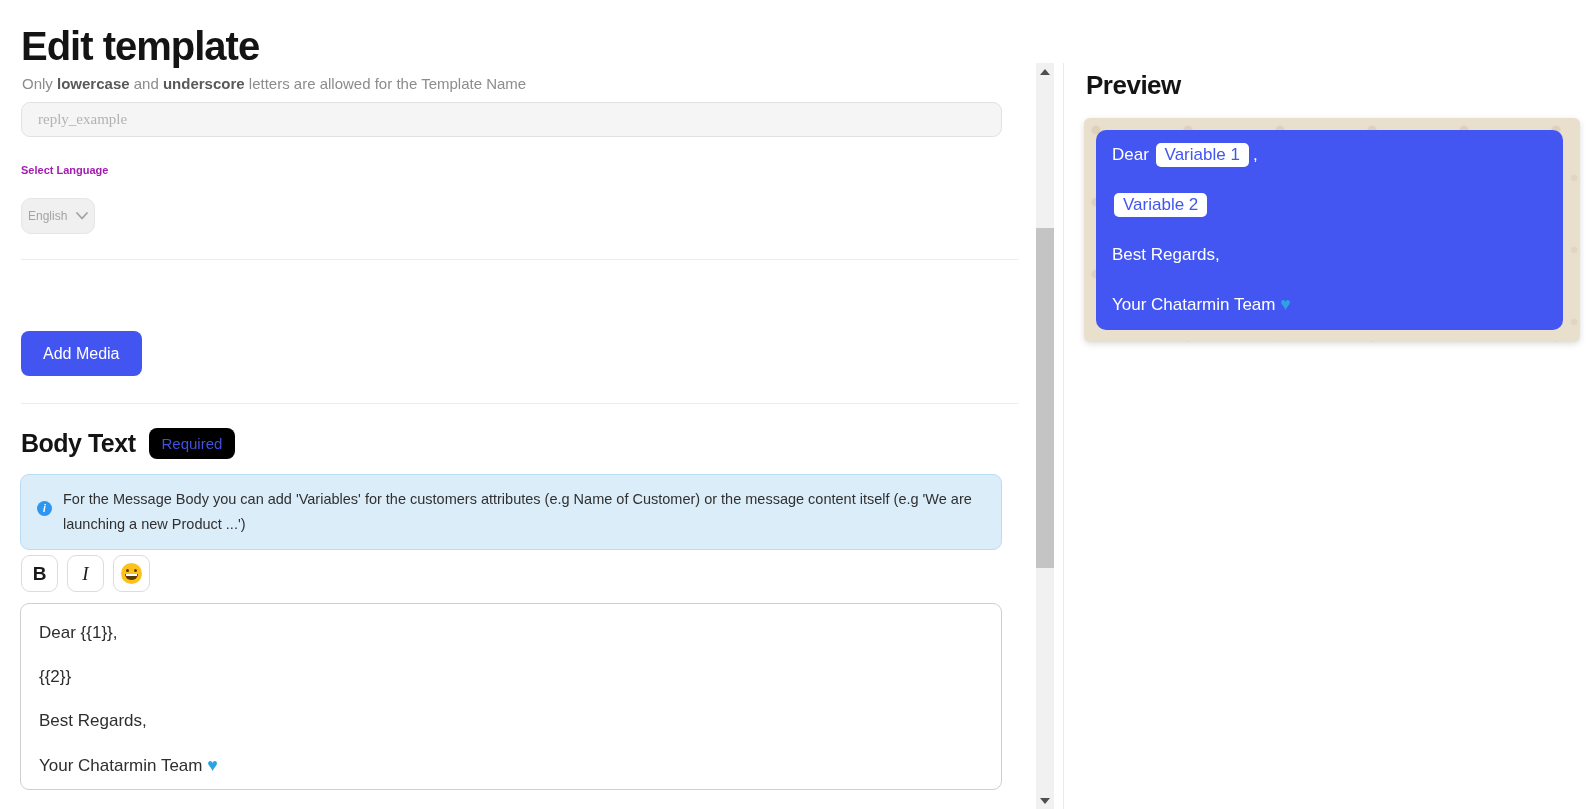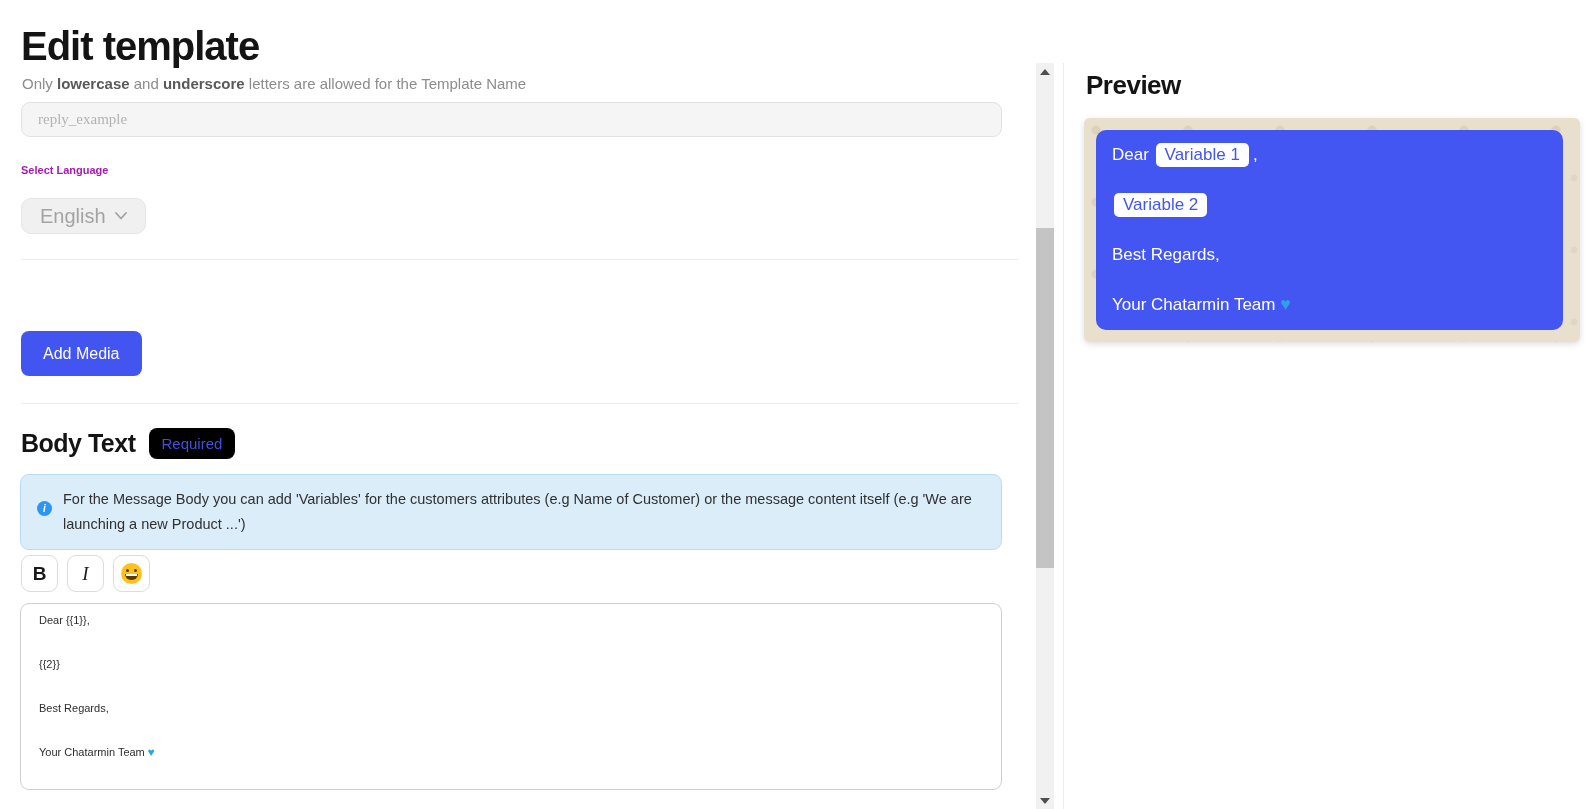--- a/index.html
+++ b/index.html
@@ -13,23 +13,23 @@
     letter-spacing:-1px; color:#141414; }
   .subtitle { position:absolute; left:22px; top:75px; font-size:15px; color:#8c8c8c; }
   .subtitle b { color:#595959; font-weight:700; }
 
   .name-input { position:absolute; left:21px; top:102px; width:981px; height:35px;
     background:#f5f5f5; border:1px solid #e2e2e2; border-radius:9px; padding:0 16px;
     font-size:15px; color:#333; font-family:Liberation Serif, serif; outline:none; }
   .name-input::placeholder { color:#b3b3b3; }
 
   .lang-label { position:absolute; left:21px; top:164px; font-size:11px; font-weight:700; color:#a21caf; }
-  .lang-select { position:absolute; left:21px; top:198px; height:36px; padding:0 18px;
+  .lang-select { position:absolute; left:21px; top:198px; height:36px; padding:0 6px;
     background:#f0f0f0; border:1px solid #e6e6e6; border-radius:10px; color:#a3a3a3;
-    font-size:20px; display:flex; align-items:center; gap:9px; cursor:default;
+    font-size:12px; display:flex; align-items:center; gap:9px; cursor:default;
     font-family:"Liberation Sans", sans-serif; }
   .chev { width:12px; height:8px; }
 
   .divider { position:absolute; left:21px; width:997px; height:0; border-top:1px solid #ececec; }
   .div1 { top:259px; } .div2 { top:403px; }
 
   .section-head { position:absolute; left:21px; display:flex; align-items:center; gap:13px; }
   .sh-media { top:283px; } .sh-body { top:428px; }
   .section-head h2 { font-size:25px; font-weight:800; color:#141414; letter-spacing:-0.5px; }
   .badge { font-size:15px; padding:7px 13px; border-radius:8px; white-space:nowrap; }
@@ -55,21 +55,21 @@
   .tb-italic { font-size:19px; font-style:italic; color:#1a1a1a;
     font-family:"Liberation Serif", serif; }
   .smiley { position:relative; width:21px; height:21px; border-radius:50%; background:#fcc21b; }
   .smiley .eye { position:absolute; top:6px; width:3px; height:3px; border-radius:50%; background:#5c3a00; }
   .smiley .eye.l { left:5px; } .smiley .eye.r { right:5px; }
   .smiley .mouth { position:absolute; left:4px; top:11px; width:13px; height:6px;
     background:#5c3a00; border-radius:0 0 12px 12px; overflow:hidden; }
   .smiley .mouth::after { content:""; position:absolute; left:1px; top:0; width:11px; height:2px; background:#fff; }
 
   .editor { position:absolute; left:20px; top:603px; width:982px; height:187px; background:#fff;
-    border:1px solid #cfcfcf; border-radius:9px; padding:6px 18px; font-size:11px;
+    border:1px solid #cfcfcf; border-radius:9px; padding:19px 18px; font-size:17px;
     color:#2e2e2e; cursor:text; overflow:hidden; }
   .editor p { margin:0 0 24px; line-height:20px; }
   .editor p:last-child { margin-bottom:0; }
 
   .heart { color:#29a3e2; font-size:1.05em; }
 
   
   .scrollbar { position:absolute; left:1036px; top:63px; width:18px; height:746px; background:#f1f1f1; }
   .sb-btn { position:absolute; left:0; width:18px; height:17px; display:flex;
     align-items:center; justify-content:center; cursor:pointer; }

